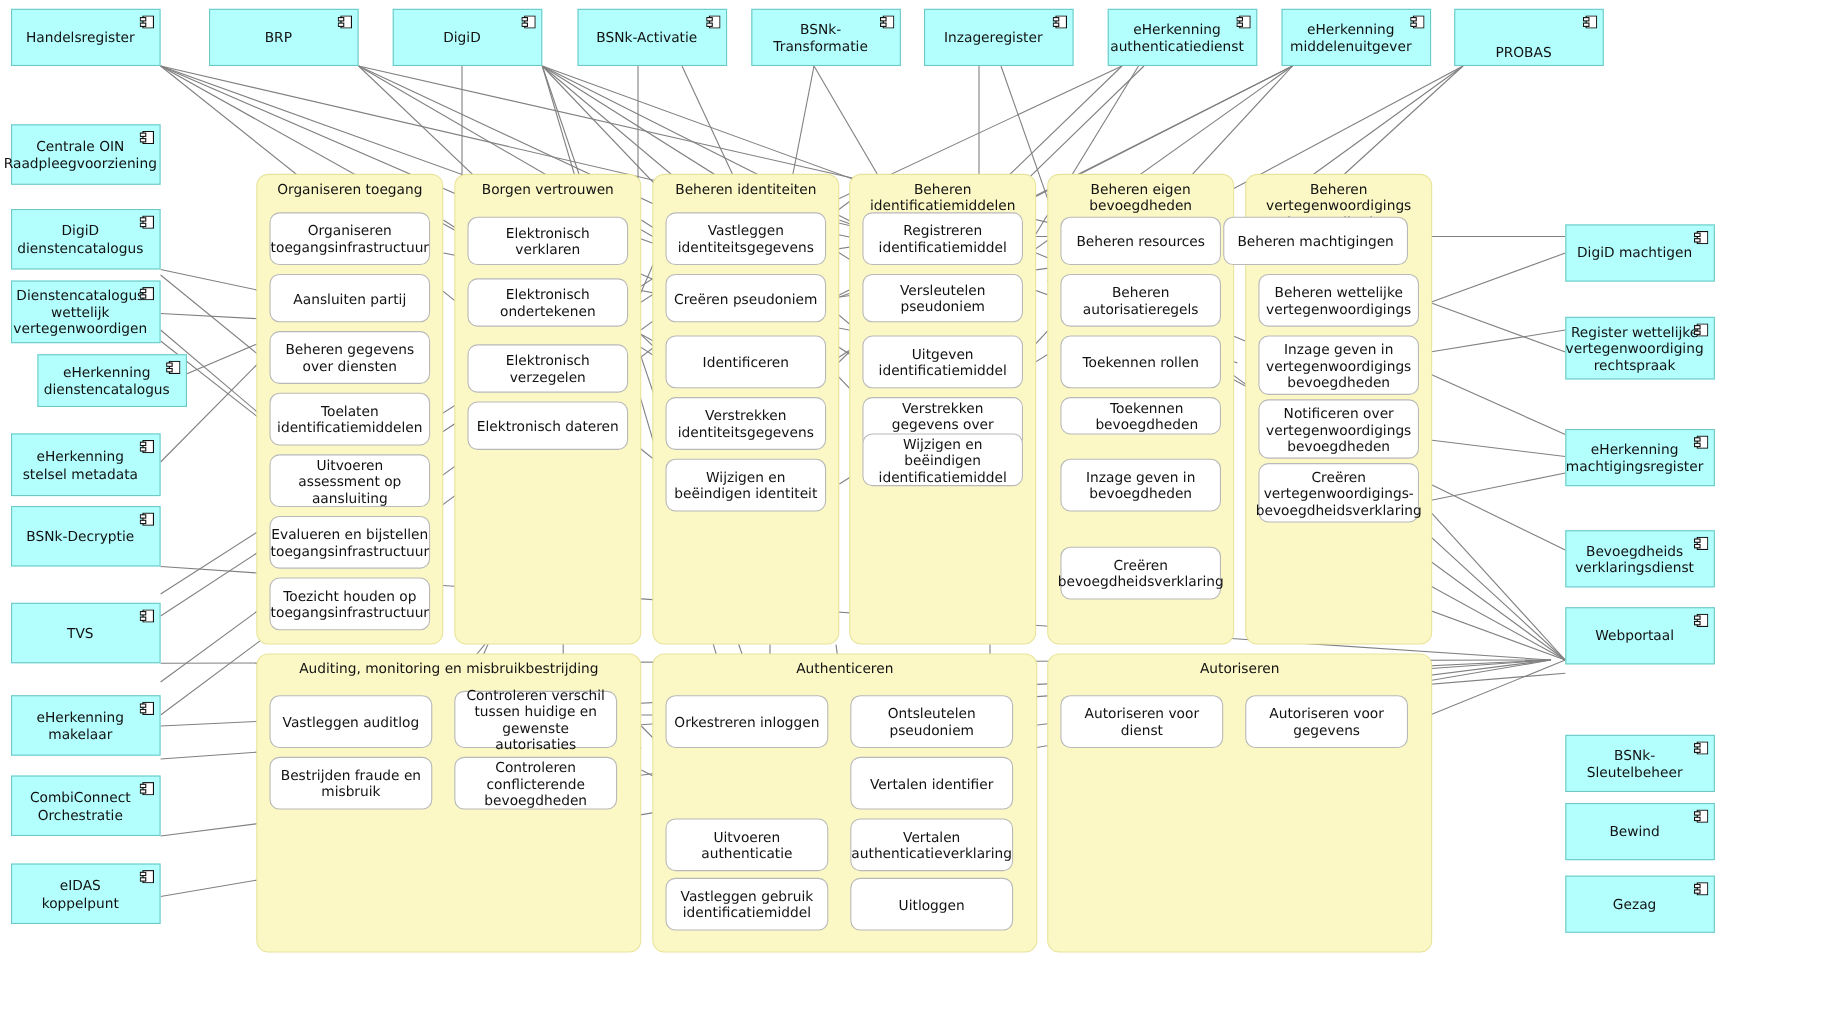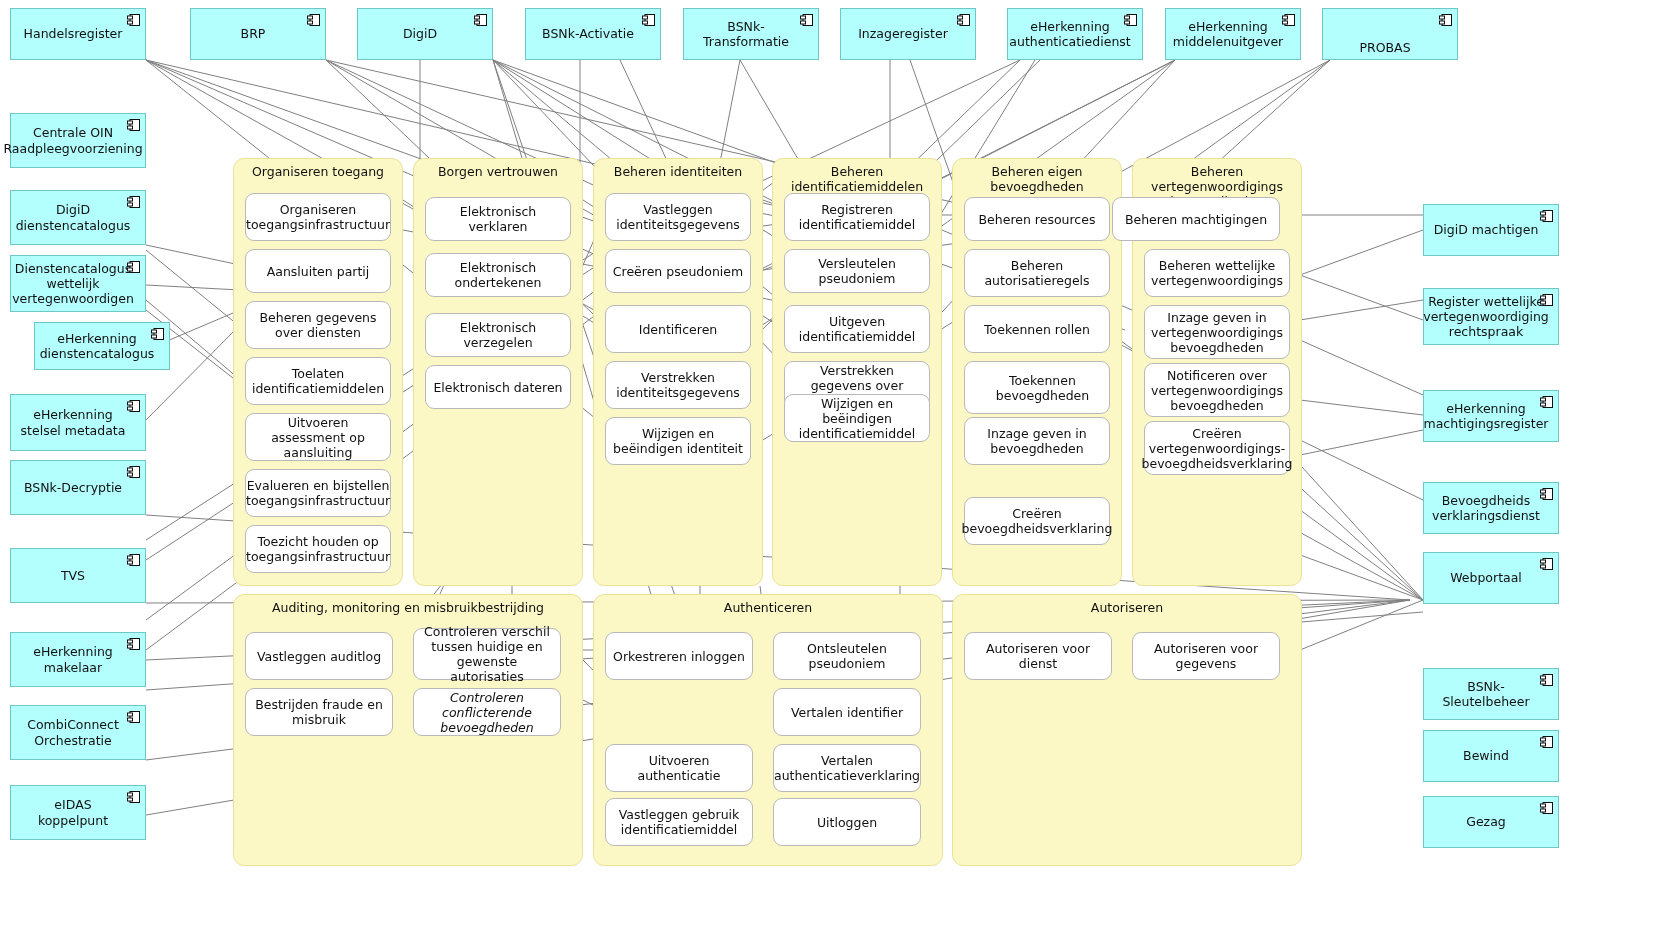--- a/index.html
+++ b/index.html
@@ -469,21 +469,21 @@
       </div>
       <div class="fn" style="left:964px;top:197px;width:146px;height:44px;">
         <span>Beheren resources</span>
       </div>
       <div class="fn" style="left:964px;top:249px;width:146px;height:48px;">
         <span>Beheren autorisatieregels</span>
       </div>
       <div class="fn" style="left:964px;top:305px;width:146px;height:48px;">
         <span>Toekennen rollen</span>
       </div>
-      <div class="fn" style="left:964px;top:361px;width:146px;height:53px;padding-left:16px;">
+      <div class="fn" style="left:964px;top:361px;width:146px;height:34px;padding-left:16px;">
         <span>Toekennen bevoegdheden</span>
       </div>
       <div class="fn" style="left:964px;top:417px;width:146px;height:48px;">
         <span>Inzage geven in bevoegdheden</span>
       </div>
       <div class="fn" style="left:964px;top:473px;width:146px;height:48px;margin-top:24px;">
         <span>Creëren bevoegdheidsverklaring</span>
       </div>
       <div class="group" style="left:1132px;top:158px;width:170px;height:428px;">
         <div class="group-title">Beheren vertegenwoordigings bevoegdheden</div>
@@ -508,21 +508,21 @@
       </div>
       <div class="fn" style="left:245px;top:632px;width:148px;height:48px;">
         <span>Vastleggen auditlog</span>
       </div>
       <div class="fn" style="left:245px;top:688px;width:148px;height:48px;">
         <span>Bestrijden fraude en misbruik</span>
       </div>
       <div class="fn" style="left:413px;top:628px;width:148px;height:52px;">
         <span>Controleren verschil tussen huidige en gewenste autorisaties</span>
       </div>
-      <div class="fn" style="left:413px;top:688px;width:148px;height:48px;font-style:italic;">
+      <div class="fn" style="left:413px;top:688px;width:148px;height:48px;">
         <span>Controleren conflicterende bevoegdheden</span>
       </div>
       <div class="group" style="left:593px;top:594px;width:350px;height:272px;">
         <div class="group-title">Authenticeren</div>
       </div>
       <div class="fn" style="left:605px;top:632px;width:148px;height:48px;">
         <span>Orkestreren inloggen</span>
       </div>
       <div class="fn" style="left:605px;top:744px;width:148px;height:48px;">
         <span>Uitvoeren authenticatie</span>

